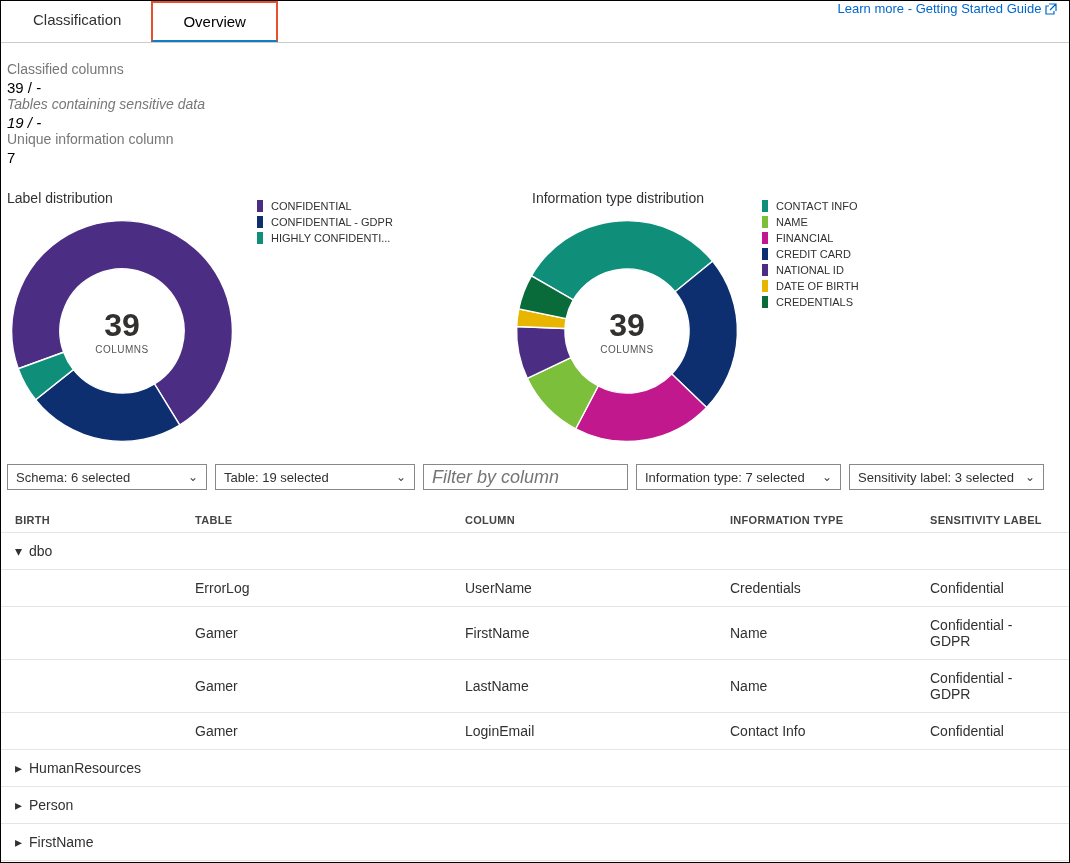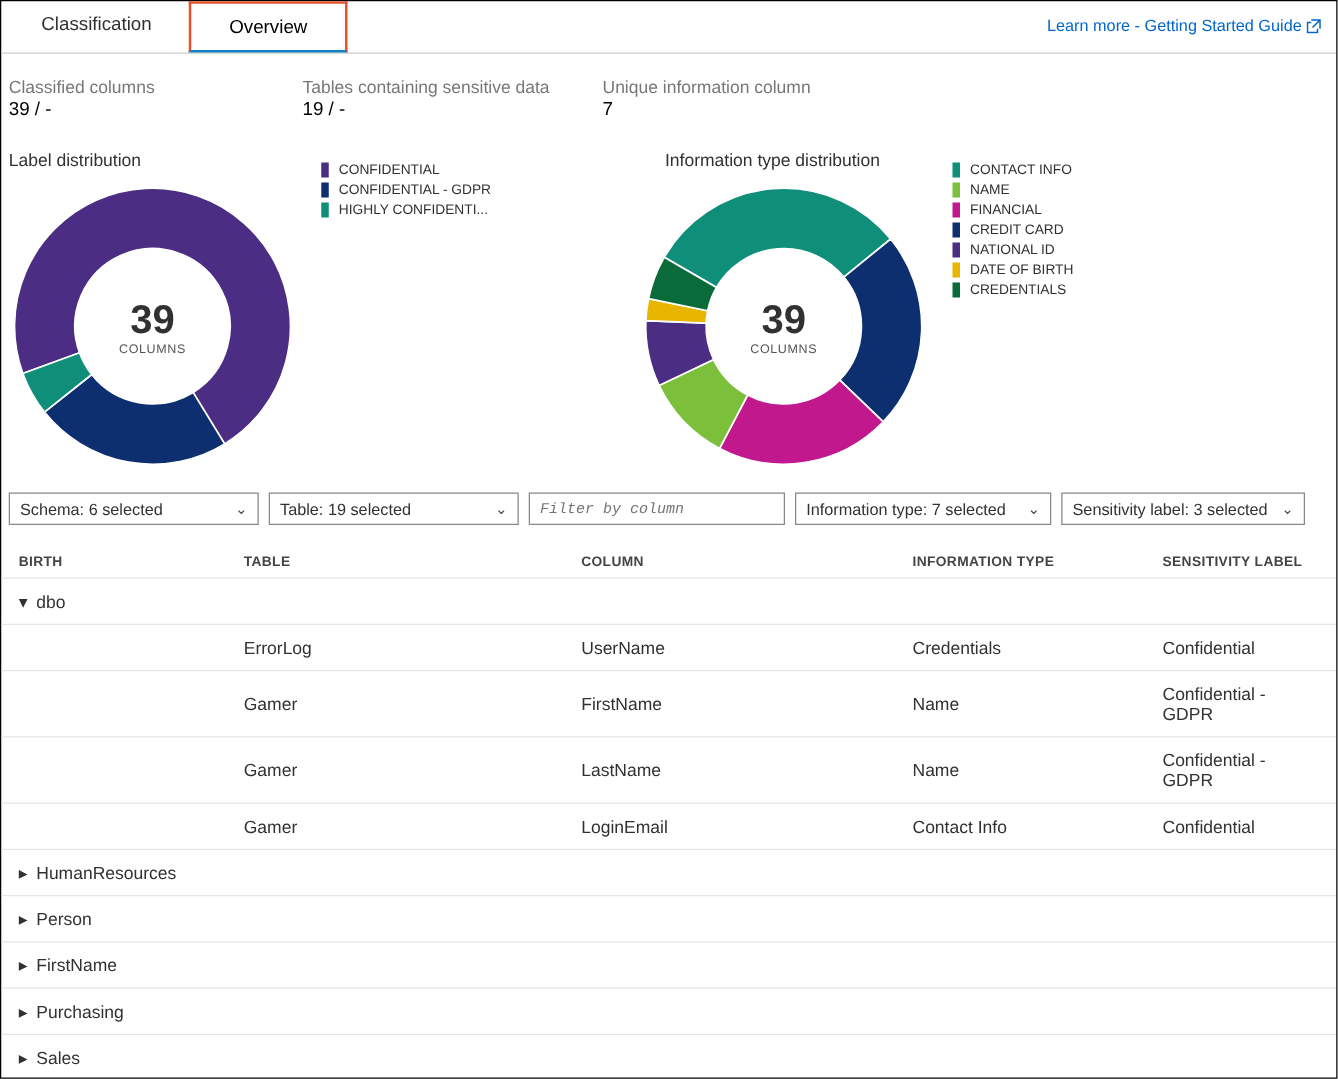--- a/index.html
+++ b/index.html
@@ -27,34 +27,35 @@
     position: relative;
   }
   .tab.active {
     border: 2px solid #e94f2b;
     border-bottom: 2px solid #0e7fc1;
     color: #000;
   }
   .learn-more {
     position: absolute;
     right: 12px;
-    top: 12px;
+    top: 0;
     font-size: 13px;
     color: #0066cc;
     cursor: pointer;
   }
   .learn-more svg { vertical-align: -2px; }
   .stats {
     display: flex;
     padding: 18px 6px 8px 6px;
     gap: 0;
+    flex-direction: column;
   }
   .stat { flex: 0 0 auto; }
   .stat:nth-child(1){ width: 235px; }
-  .stat:nth-child(2){ width: 240px; }
+  .stat:nth-child(2){ width: 240px; font-style: italic; }
   .stat:nth-child(3){ width: 250px; }
   .stat-label { color: #777; font-size: 14px; }
   .stat-value { color: #000; font-size: 15px; margin-top: 2px; }
   .charts {
     display: flex;
     padding: 16px 6px 0 6px;
     gap: 0;
   }
   .chart-block { display: flex; align-items: flex-start; }
   .chart-block.first { width: 505px; }
@@ -81,21 +82,21 @@
     align-items: center;
     padding: 0 8px;
     font-size: 13px;
     background: #fff;
     position: relative;
   }
   .dropdown { justify-content: space-between; cursor: pointer; }
   .chev { font-size: 12px; color: #444; }
   .textfilter input {
     border: none; outline: none; width: 100%; font-style: italic; color: #ec4899;
-    font-size: 12px; font-family: Liberation Mono, monospace;
+    font-size: 18px; font-family: Liberation Sans, sans-serif;
   }
   .table {
     margin-top: 18px;
     width: 100%;
   }
   .thead, .trow, .grouprow {
     display: grid;
     grid-template-columns: 180px 270px 265px 200px 1fr;
     align-items: center;
     border-bottom: 1px solid #e5e5e5;

